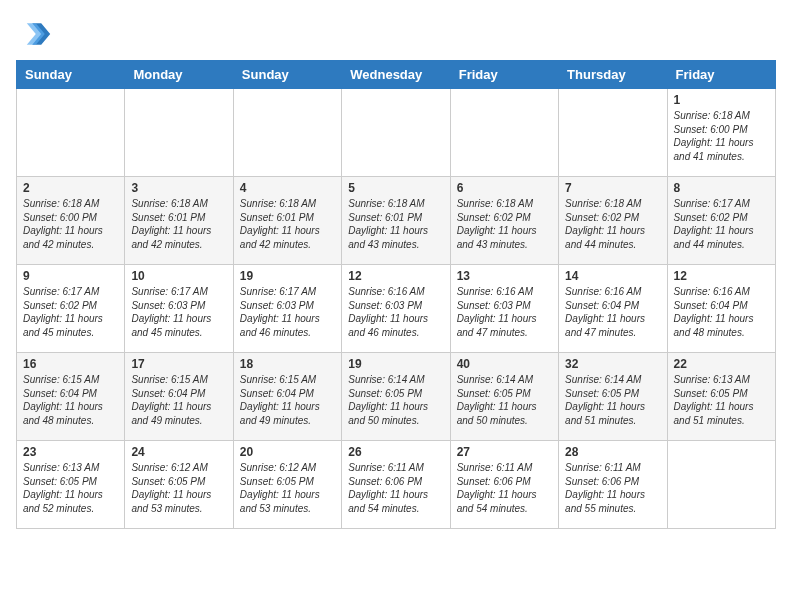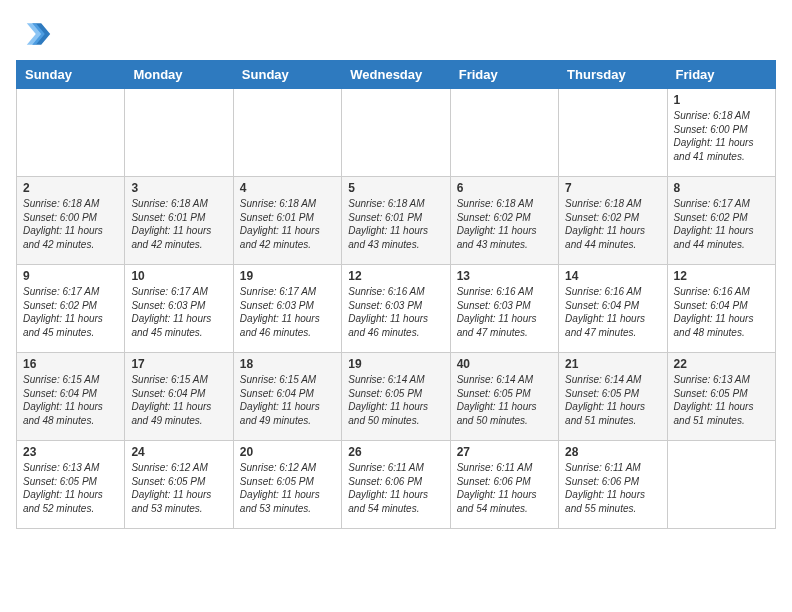--- a/index.html
+++ b/index.html
@@ -268,21 +268,21 @@
 and 50 minutes.</div>
         </td>
         <td>
           <span class="day-num">40</span>
           <div class="day-info" style="white-space: pre-line;">Sunrise: 6:14 AM
 Sunset: 6:05 PM
 Daylight: 11 hours
 and 50 minutes.</div>
         </td>
         <td>
-          <span class="day-num">21</span>
+          <span class="day-num">32</span>
           <div class="day-info" style="white-space: pre-line;">Sunrise: 6:14 AM
 Sunset: 6:05 PM
 Daylight: 11 hours
 and 51 minutes.</div>
         </td>
         <td>
           <span class="day-num">22</span>
           <div class="day-info" style="white-space: pre-line;">Sunrise: 6:13 AM
 Sunset: 6:05 PM
 Daylight: 11 hours

